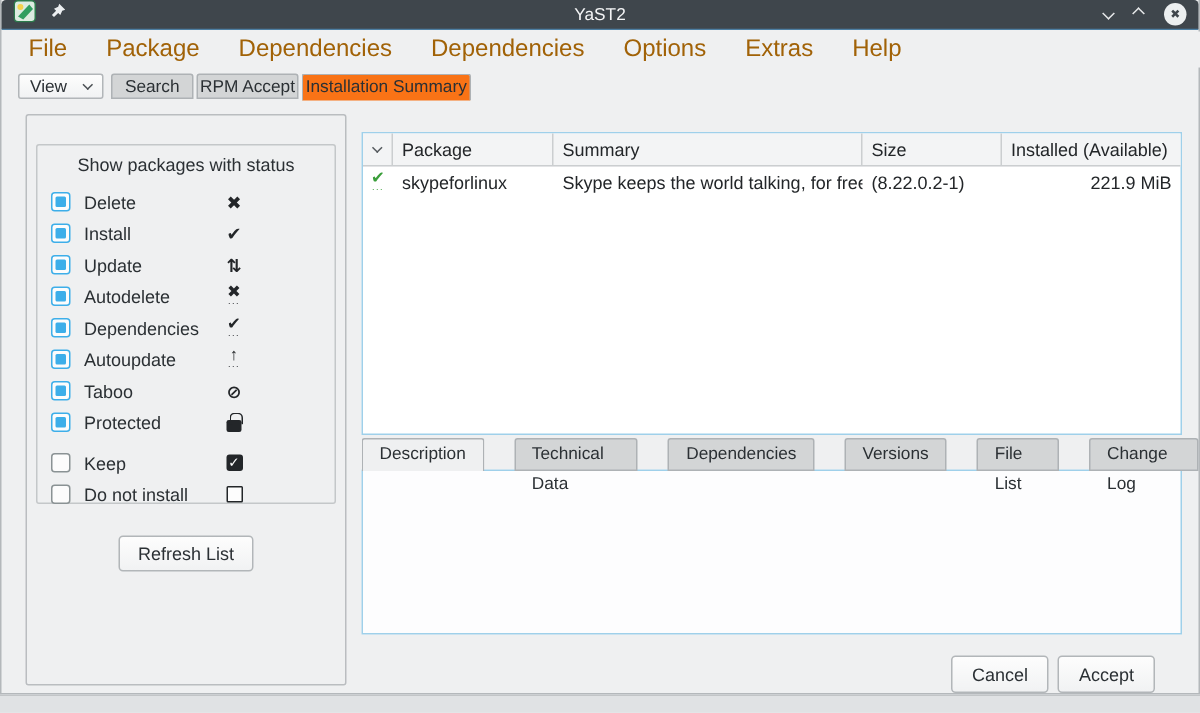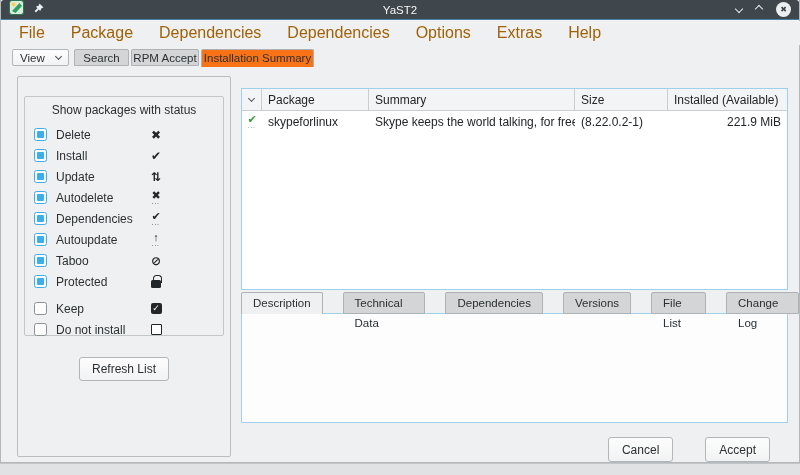--- a/index.html
+++ b/index.html
@@ -101,21 +101,21 @@
 
   
   .dtabs { position:absolute; left:240px; top:292px; display:flex; gap:20px; z-index:2; }
   .dtab { height:22px; line-height:20px; padding:0 11px; font-size:11.5px; color:#2b3034;
           border:1px solid #aeb2b5; border-radius:2px 2px 0 0; background:#d3d5d6; }
   .dtab.active { background:#eff0f1; border-bottom:none; }
   .desc-box { position:absolute; left:240px; top:313px; width:547px; height:110px;
               background:#fdfdfe; border:1px solid #9fd0ea; font-size:12px; padding:4px; color:#232629; }
 
   
-  .footer { position:absolute; right:29px; top:437px; display:flex; gap:32px; }
+  .footer { position:absolute; right:29px; top:437px; display:flex; gap:6px; }
   .btn { height:25px; padding:0 13px; font-size:12px; color:#2b3034;
          background:linear-gradient(#fdfdfd,#f1f2f3); border:1px solid #b2b6b9; border-radius:3px; }
 
   .bottom-strip { position:absolute; left:0; top:463px; width:800px; height:12px;
                   background:#e0e2e4; border-top:1px solid #c2c5c7; }
 </style>
 </head>
 <body>
 
 <div class="screen">

